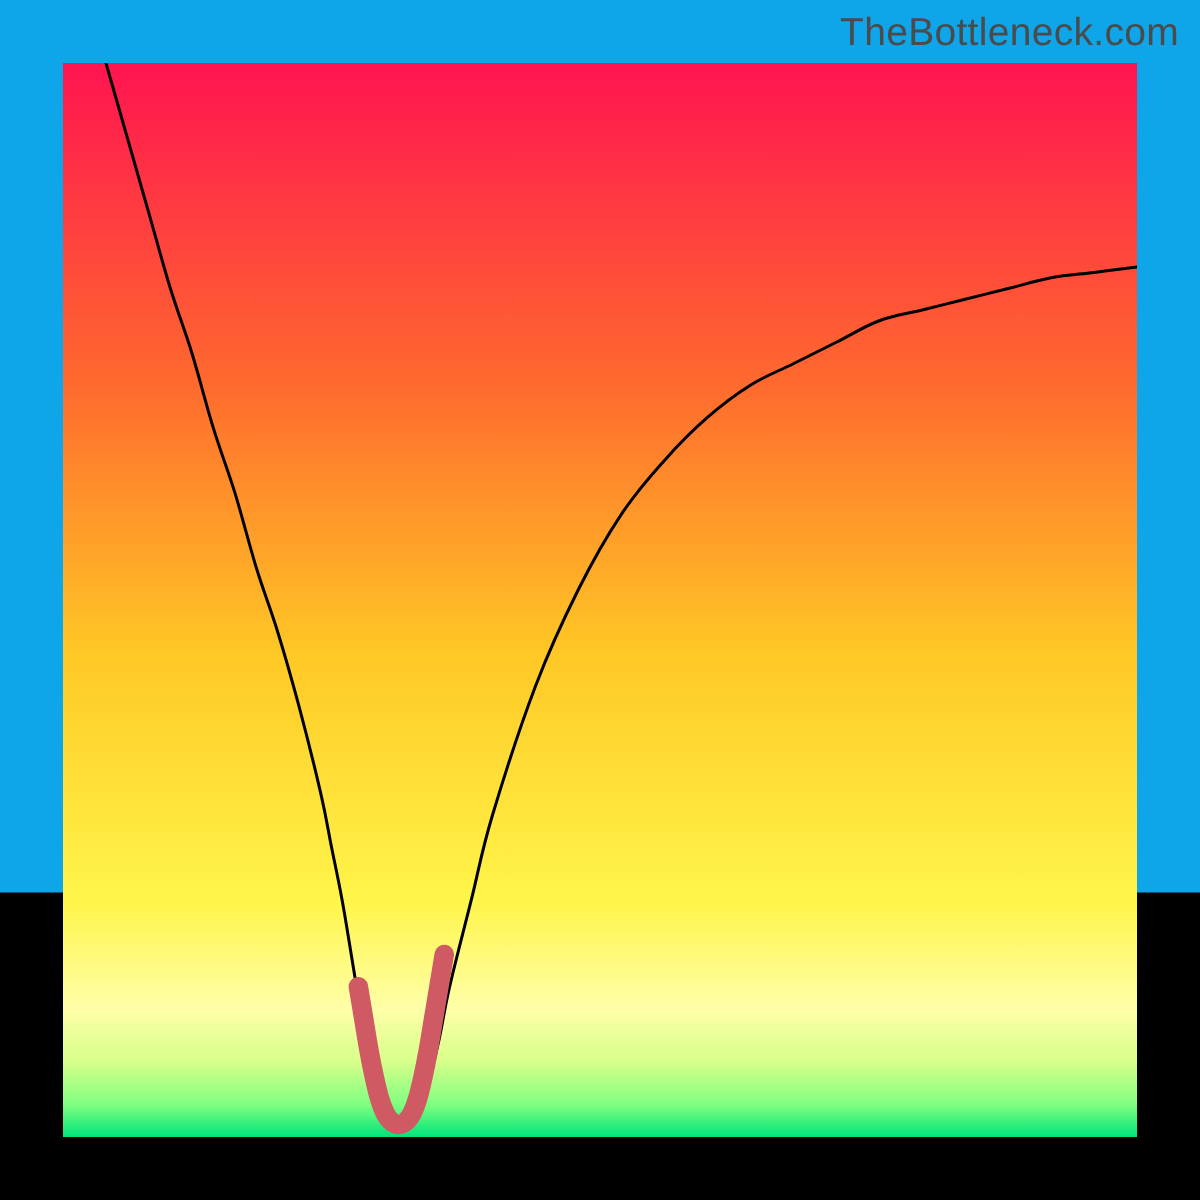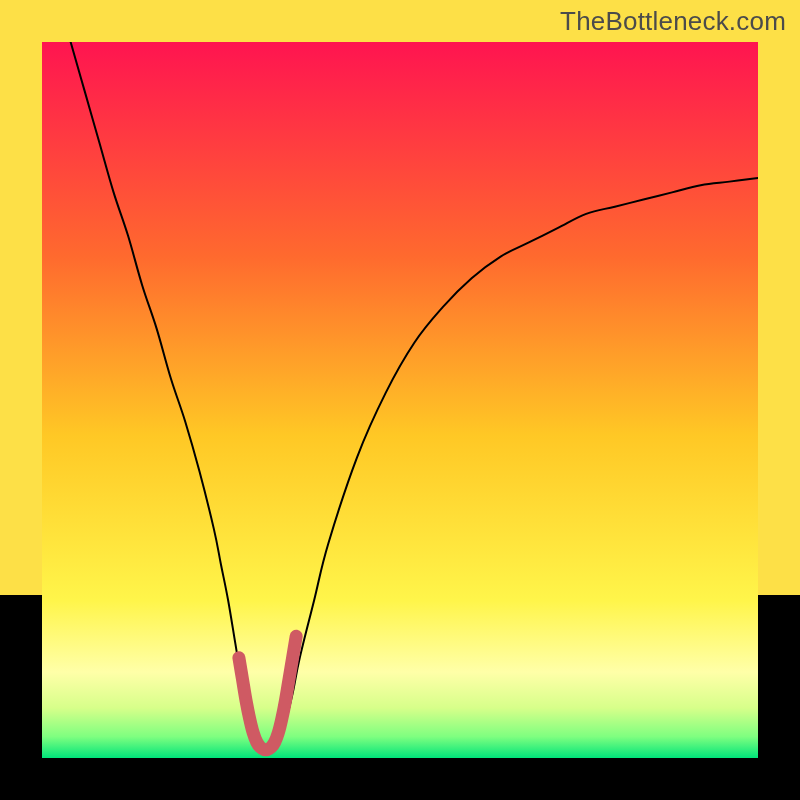--- a/index.html
+++ b/index.html
@@ -9,21 +9,21 @@
     height: 800px;
     background: #000;
     overflow: hidden;
   }
   .frame {
     position: absolute;
     left: 0;
     top: 0;
     width: 800px;
     height: 595px;
-    background: #fde047;
+    background: #0ea5e9;
   }
   .plot {
     position: absolute;
     left: 42px;
     top: 42px;
     width: 716px;
     height: 716px;
     overflow: hidden;
   }
   .watermark {

